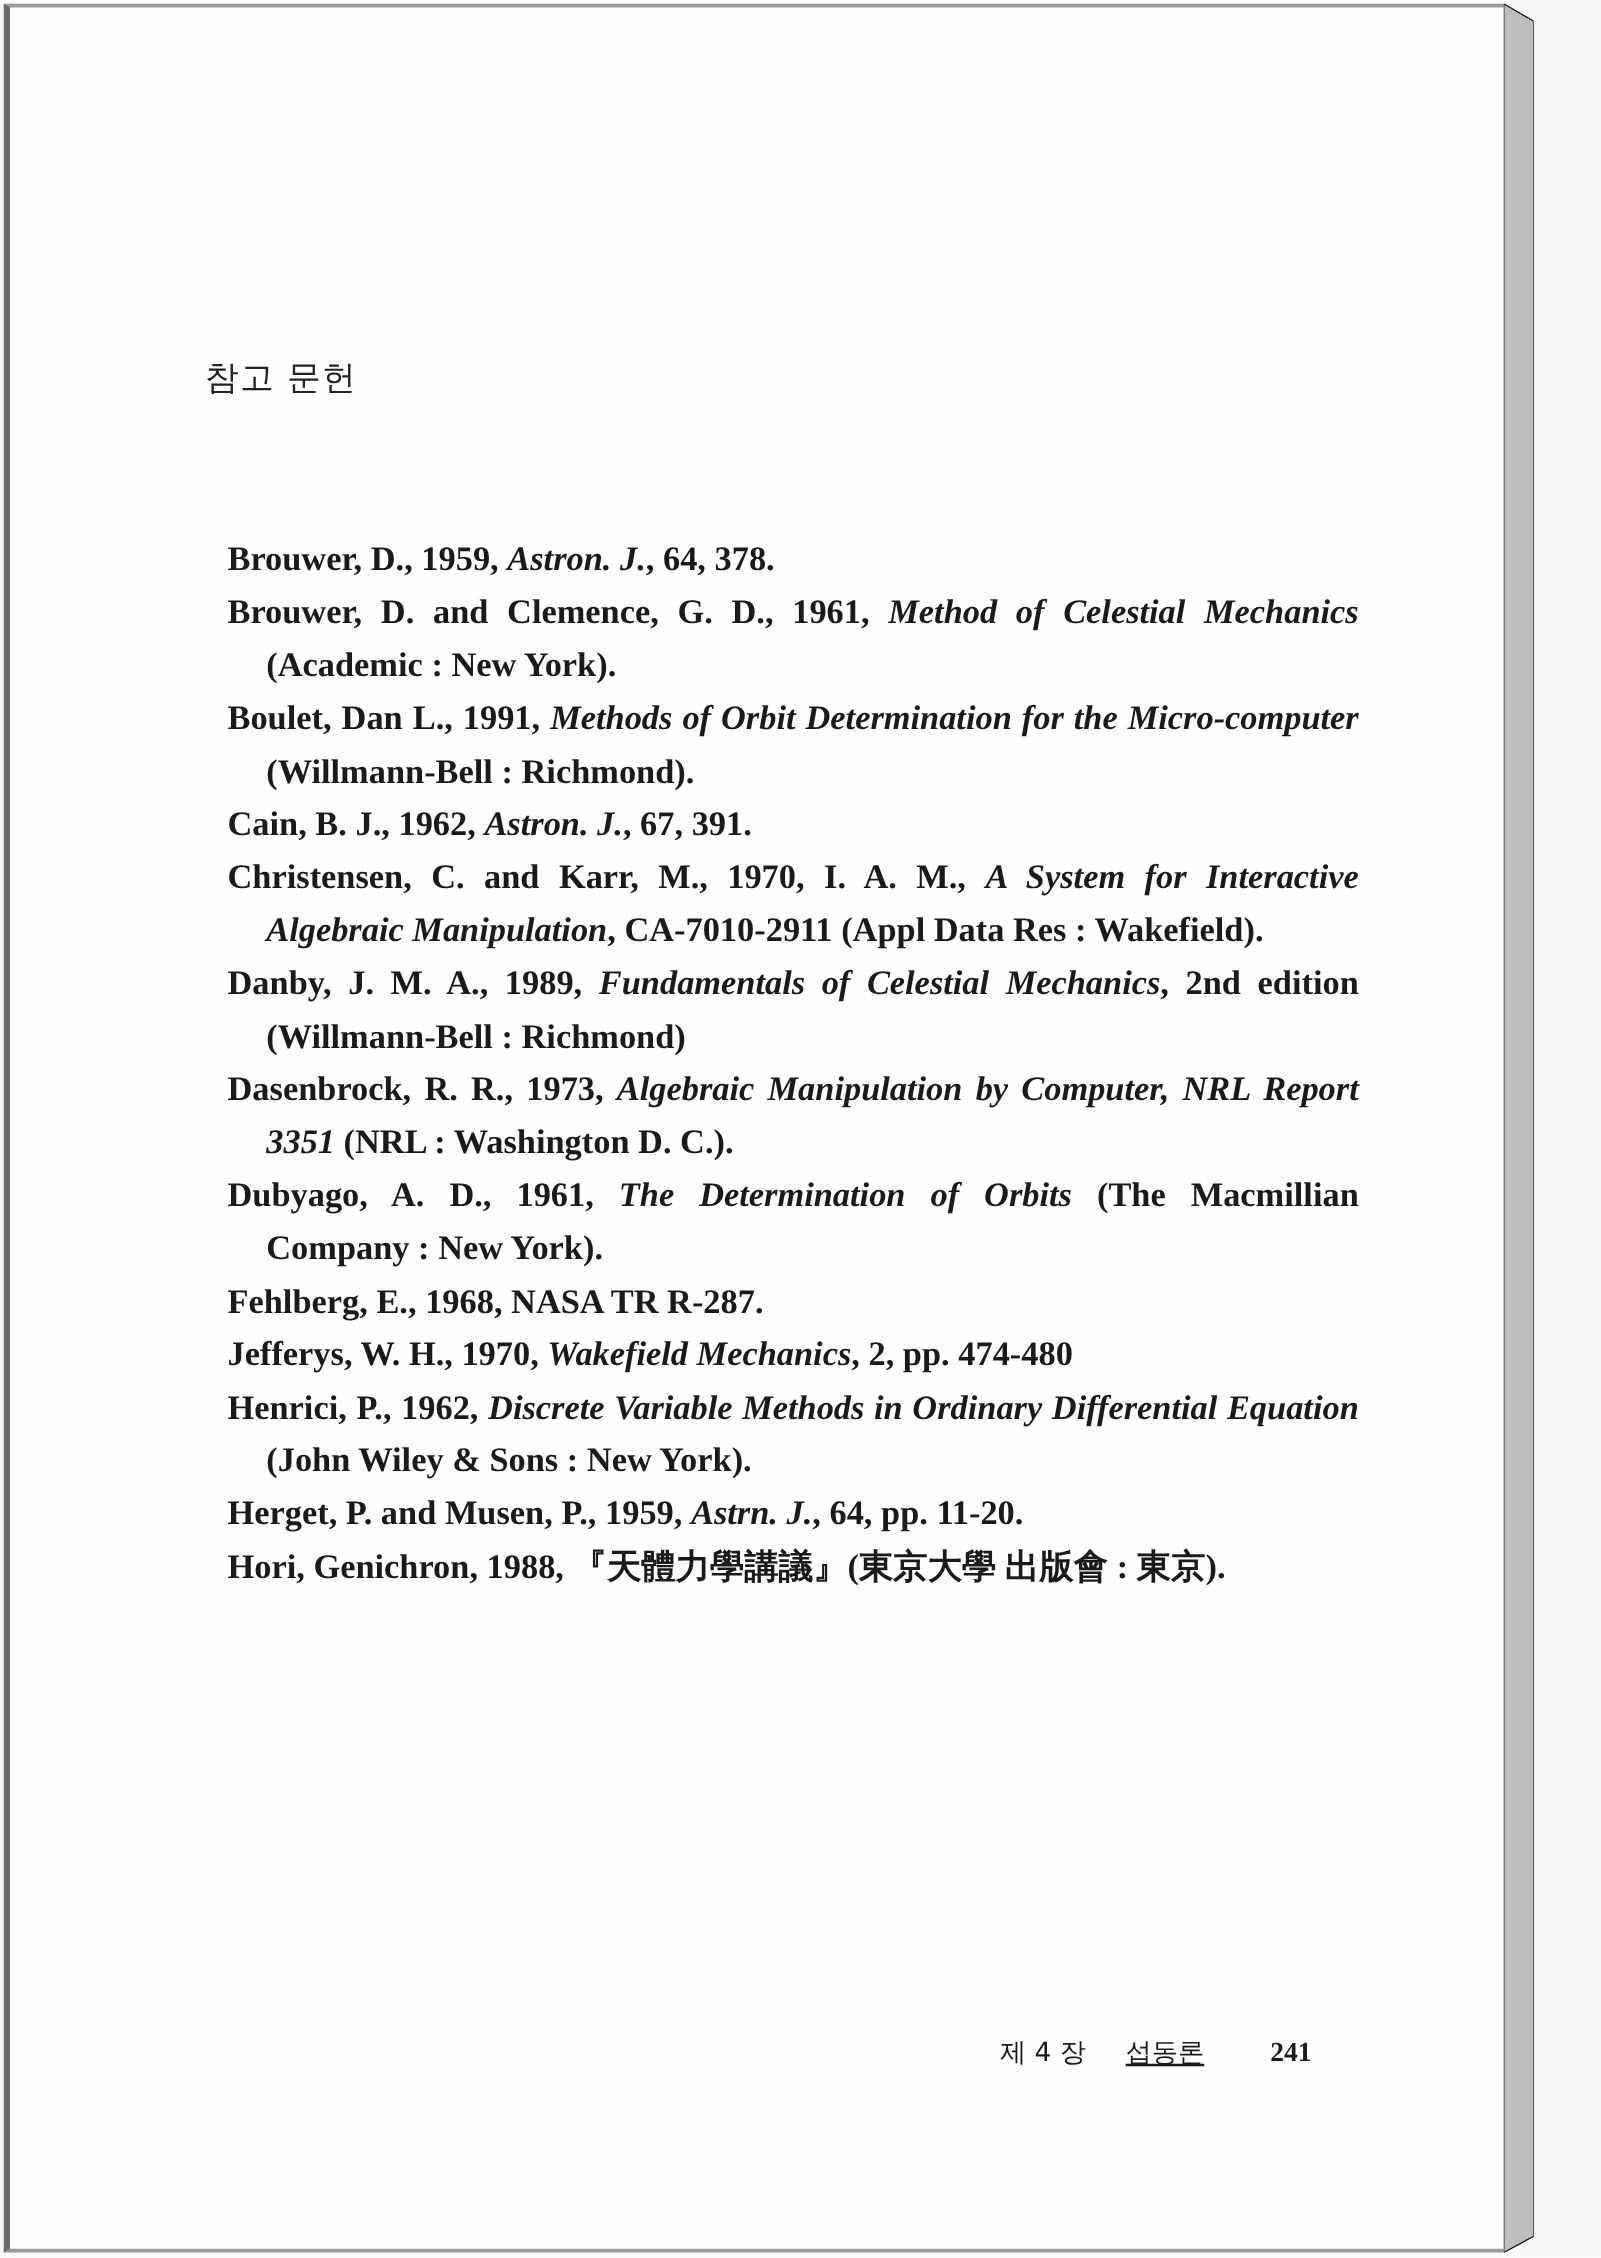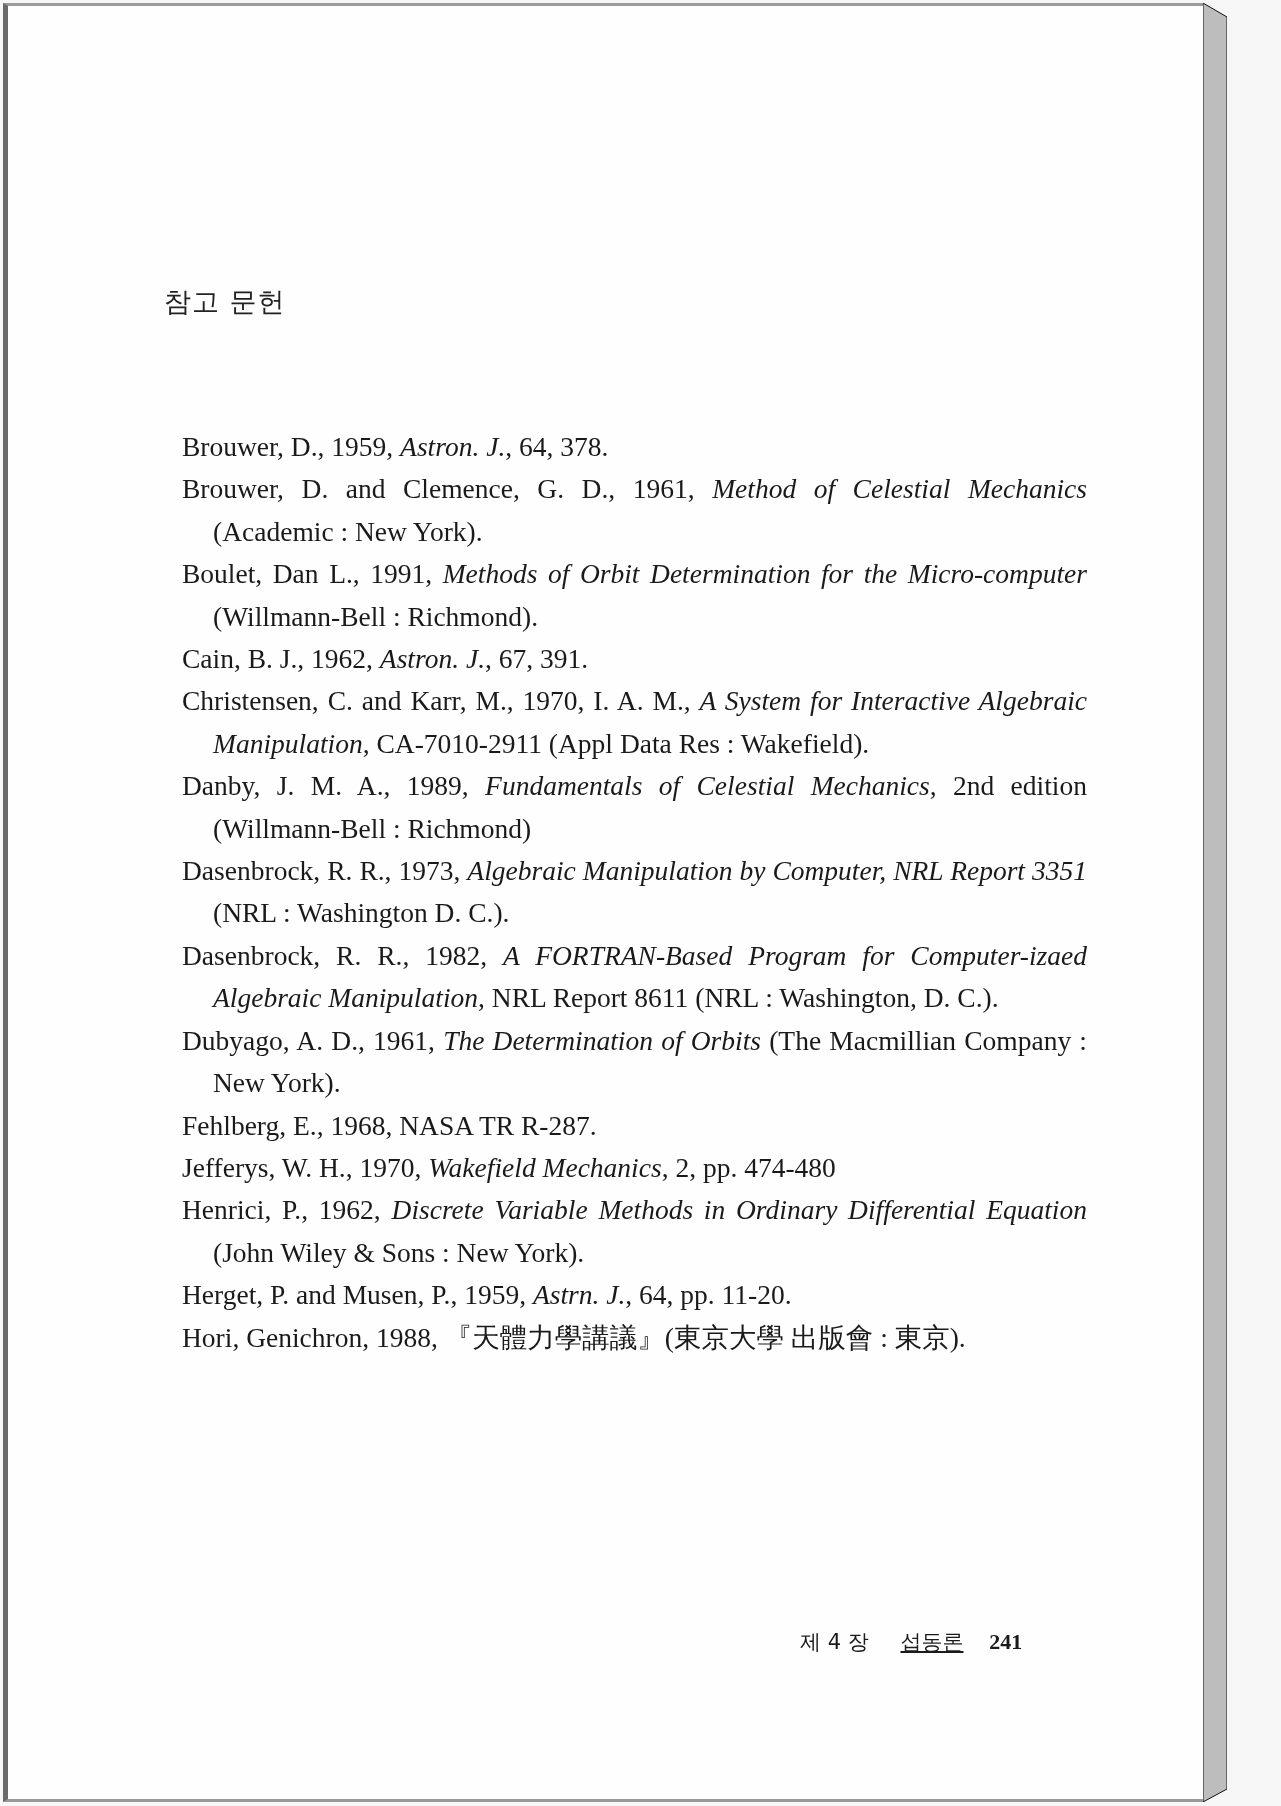--- a/index.html
+++ b/index.html
@@ -25,28 +25,29 @@
     font-family: "DejaVu Sans", sans-serif; font-size: 27px; letter-spacing: 1px;
     color: #222;
   }
   .refs {
     position: absolute; left: 182px; top: 426px; width: 905px;
     font-size: 27.5px; line-height: 42.4px;
   }
   .ref {
     padding-left: 31px; text-indent: -31px;
     text-align: justify;
+    font-weight: bold;
   }
   .ref i { font-style: italic; }
   .footer {
     position: absolute; left: 800px; top: 1628px;
     font-size: 23px; white-space: nowrap;
   }
   .footer .chap { font-family: "DejaVu Sans", sans-serif; font-size: 21px; }
-  .footer .num { font-weight: bold; margin-left: 20px; font-size: 22px; }
+  .footer .num { font-weight: bold; margin-left: 47px; font-size: 22px; }
   .footer .title { margin-left: 26px; font-family: "DejaVu Sans", sans-serif; font-size: 21px; text-decoration: underline; }
 </style>
 </head>
 <body>
 
 <div class="page"></div>
 
 <svg class="edge" viewBox="0 0 24 1799" preserveAspectRatio="none" width="24" height="1799">
   <polygon points="0,0 24,14 24,1786 0,1799" fill="#bdbdbd" stroke="#111" stroke-width="1"></polygon>
 </svg>
@@ -54,21 +55,20 @@
 <div class="heading">참고 문헌</div>
 
 <div class="refs">
   <div class="ref"><span>Brouwer, D., 1959, </span><i>Astron. J.</i><span>, 64, 378.</span></div>
   <div class="ref"><span>Brouwer, D. and Clemence, G. D., 1961, </span><i>Method of Celestial Mechanics</i><span> (Academic : New York).</span></div>
   <div class="ref"><span>Boulet, Dan L., 1991, </span><i>Methods of Orbit Determination for the Micro-computer</i><span> (Willmann-Bell : Richmond).</span></div>
   <div class="ref"><span>Cain, B. J., 1962, </span><i>Astron. J.</i><span>, 67, 391.</span></div>
   <div class="ref"><span>Christensen, C. and Karr, M., 1970, I. A. M., </span><i>A System for Interactive Algebraic Manipulation</i><span>, CA-7010-2911 (Appl Data Res : Wakefield).</span></div>
   <div class="ref"><span>Danby, J. M. A., 1989, </span><i>Fundamentals of Celestial Mechanics</i><span>, 2nd edition (Willmann-Bell : Richmond)</span></div>
   <div class="ref"><span>Dasenbrock, R. R., 1973, </span><i>Algebraic Manipulation by Computer, NRL Report 3351</i><span> (NRL : Washington D. C.).</span></div>
-  <div class="ref"><span>Dasenbrock, R. R., 1982, </span><i>A FORTRAN-Based Program for Computer-izaed Algebraic Manipulation</i><span>, NRL Report 8611 (NRL : Washington, D. C.).</span></div>
   <div class="ref"><span>Dubyago, A. D., 1961, </span><i>The Determination of Orbits</i><span> (The Macmillian Company : New York).</span></div>
   <div class="ref"><span>Fehlberg, E., 1968, NASA TR R-287.</span><i></i><span></span></div>
   <div class="ref"><span>Jefferys, W. H., 1970, </span><i>Wakefield Mechanics</i><span>, 2, pp. 474-480</span></div>
   <div class="ref"><span>Henrici, P., 1962, </span><i>Discrete Variable Methods in Ordinary Differential Equation</i><span> (John Wiley &amp; Sons : New York).</span></div>
   <div class="ref"><span>Herget, P. and Musen, P., 1959, </span><i>Astrn. J.</i><span>, 64, pp. 11-20.</span></div>
   <div class="ref"><span>Hori, Genichron, 1988, 『天體力學講議』(東京大學  出版會 : 東京).</span><i></i><span></span></div>
 </div>
 
 <div class="footer">
   <span class="chap">제 4 장</span>

